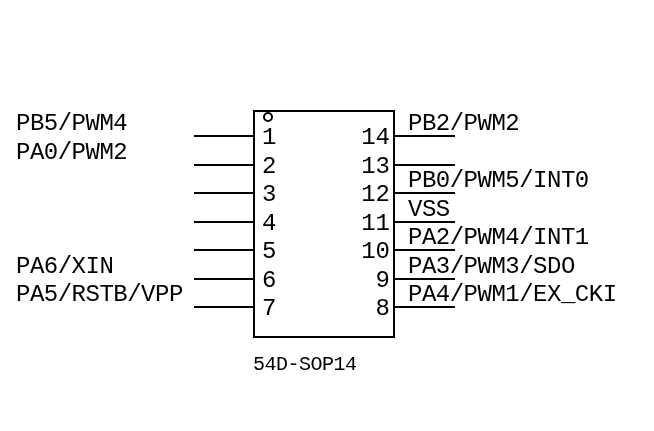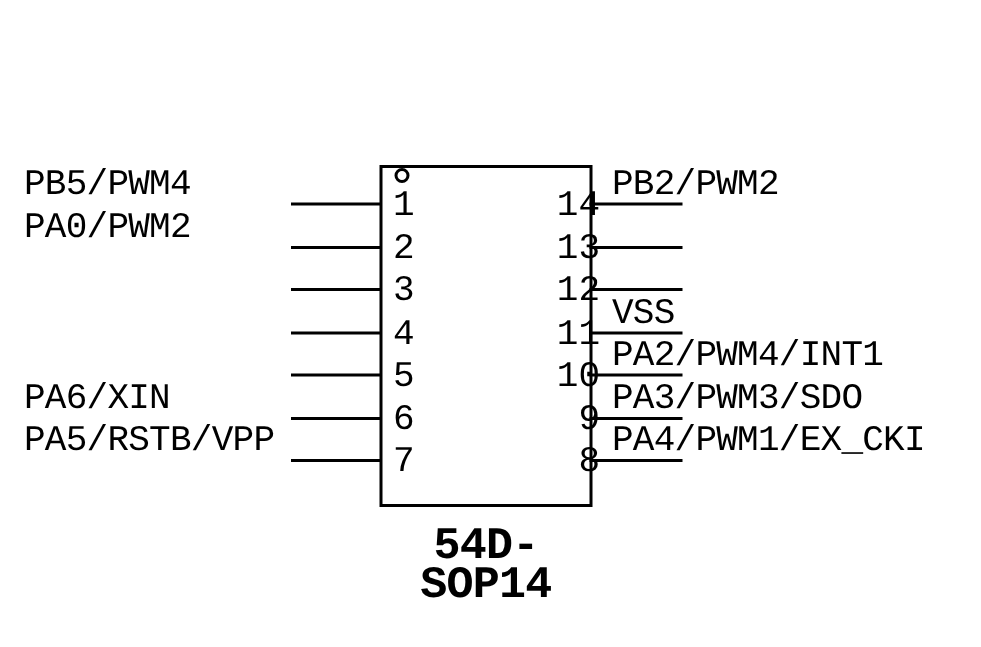--- a/index.html
+++ b/index.html
@@ -20,24 +20,24 @@
   .lead.l{left:194px;width:60px;}
   .lead.r{left:393px;width:62px;}
   .plabel{
     position:absolute;font-size:24px;line-height:26px;letter-spacing:-0.5px;
     white-space:pre;
   }
   .plabel.l{left:16px;width:238px;text-align:left;}
   .plabel.r{left:408px;text-align:left;}
   .pnum{position:absolute;font-size:24px;line-height:26px;}
   .pnum.l{left:262px;width:40px;text-align:left;}
-  .pnum.r{left:360px;width:40px;text-align:right;}
+  .pnum.r{left:350px;width:40px;text-align:right;}
   .pkg{
-    position:absolute;left:253px;top:352px;width:142px;text-align:center;
-    font-size:30px;line-height:26px;letter-spacing:-0.5px;font-weight:bold;
+    position:absolute;left:253px;top:352px;width:142px;
+    font-size:20px;line-height:26px;letter-spacing:-0.5px;
   }
 </style>
 </head>
 <body>
 
 <div class="canvas">
 
   <div class="chip"></div>
   <div class="pin1"></div>
 
@@ -56,20 +56,21 @@
 
   <div class="pnum l" style="top:125px">1</div>
   <div class="pnum l" style="top:154px">2</div>
   <div class="pnum l" style="top:182px">3</div>
   <div class="pnum l" style="top:211px">4</div>
   <div class="pnum l" style="top:239px">5</div>
   <div class="pnum l" style="top:268px">6</div>
   <div class="pnum l" style="top:296px">7</div>
 
   <div class="plabel r" style="top:111px">PB2/PWM2</div>
+  <div class="plabel r" style="top:168px">PB0/PWM5/INT0</div>
   <div class="plabel r" style="top:197px">VSS</div>
   <div class="plabel r" style="top:225px">PA2/PWM4/INT1</div>
   <div class="plabel r" style="top:254px">PA3/PWM3/SDO</div>
   <div class="plabel r" style="top:282px">PA4/PWM1/EX_CKI</div>
 
   <div class="lead r" style="top:135px"></div>
   <div class="lead r" style="top:164px"></div>
   <div class="lead r" style="top:192px"></div>
   <div class="lead r" style="top:221px"></div>
   <div class="lead r" style="top:249px"></div>

